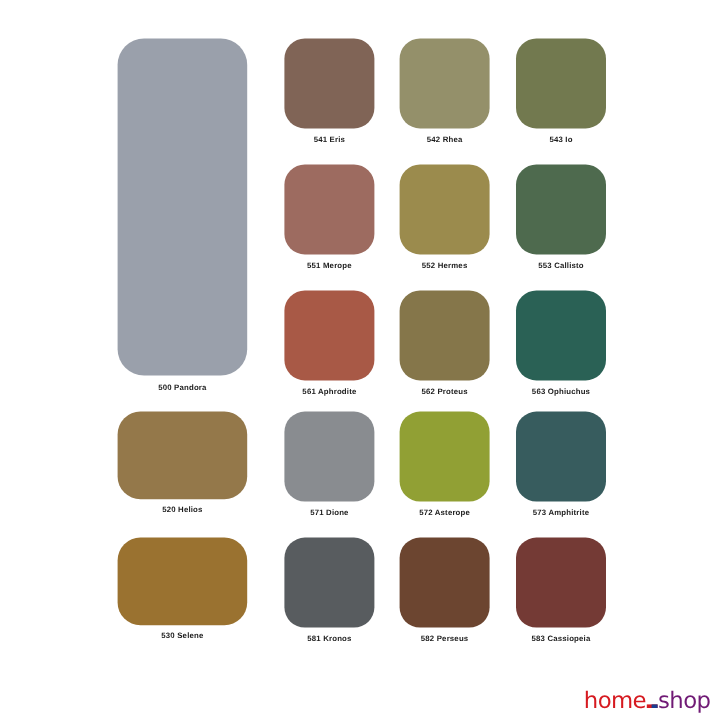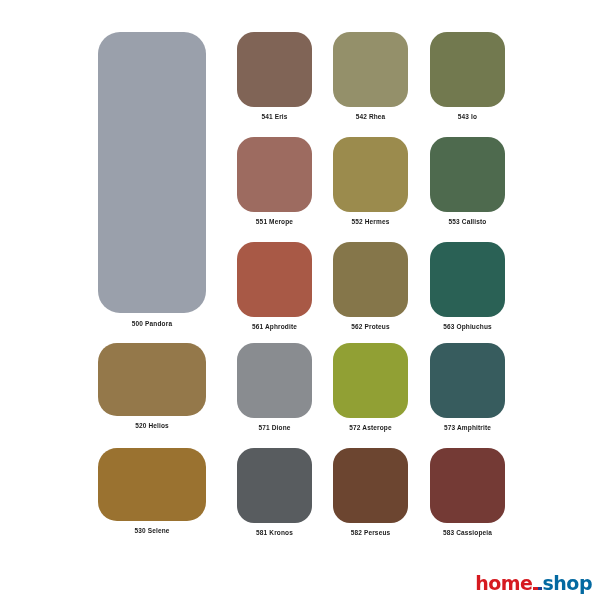--- a/index.html
+++ b/index.html
@@ -70,21 +70,21 @@
   }
 
   
   #logo {
     position: absolute;
     right: 8px;
     bottom: 6px;
     display: flex;
     align-items: baseline;
     font-family: "DejaVu Sans", sans-serif;
-    font-weight: bold;
+    font-weight: normal;
     font-size: 19px;
     letter-spacing: -0.5px;
     line-height: 20px;
     white-space: nowrap;
   }
   #logo .logo-home { color: #d61a20; }
   #logo .logo-dash {
     display: inline-block;
     width: 9px;
     height: 3.5px;
@@ -92,21 +92,21 @@
     margin: 0 0.5px 4px 0.5px;
     position: relative;
   }
   #logo .logo-dash::after {
     content: "";
     position: absolute;
     left: 4.5px; top: 0;
     width: 4.5px; height: 3.5px;
     background: #1b3d8f;
   }
-  #logo .logo-shop { color: #0369a1; }
+  #logo .logo-shop { color: #701a75; }
 </style>
 </head>
 <body>
 
 <div id="page">
 
   <div id="swatch-grid">
       <div class="swatch-cell" style="left: 98px; top: 32px; width: 108px;">
         <div class="swatch-chip hero-chip" style="background: rgb(154, 160, 171);"></div>
         <div class="swatch-label hero-label">500 Pandora</div>

